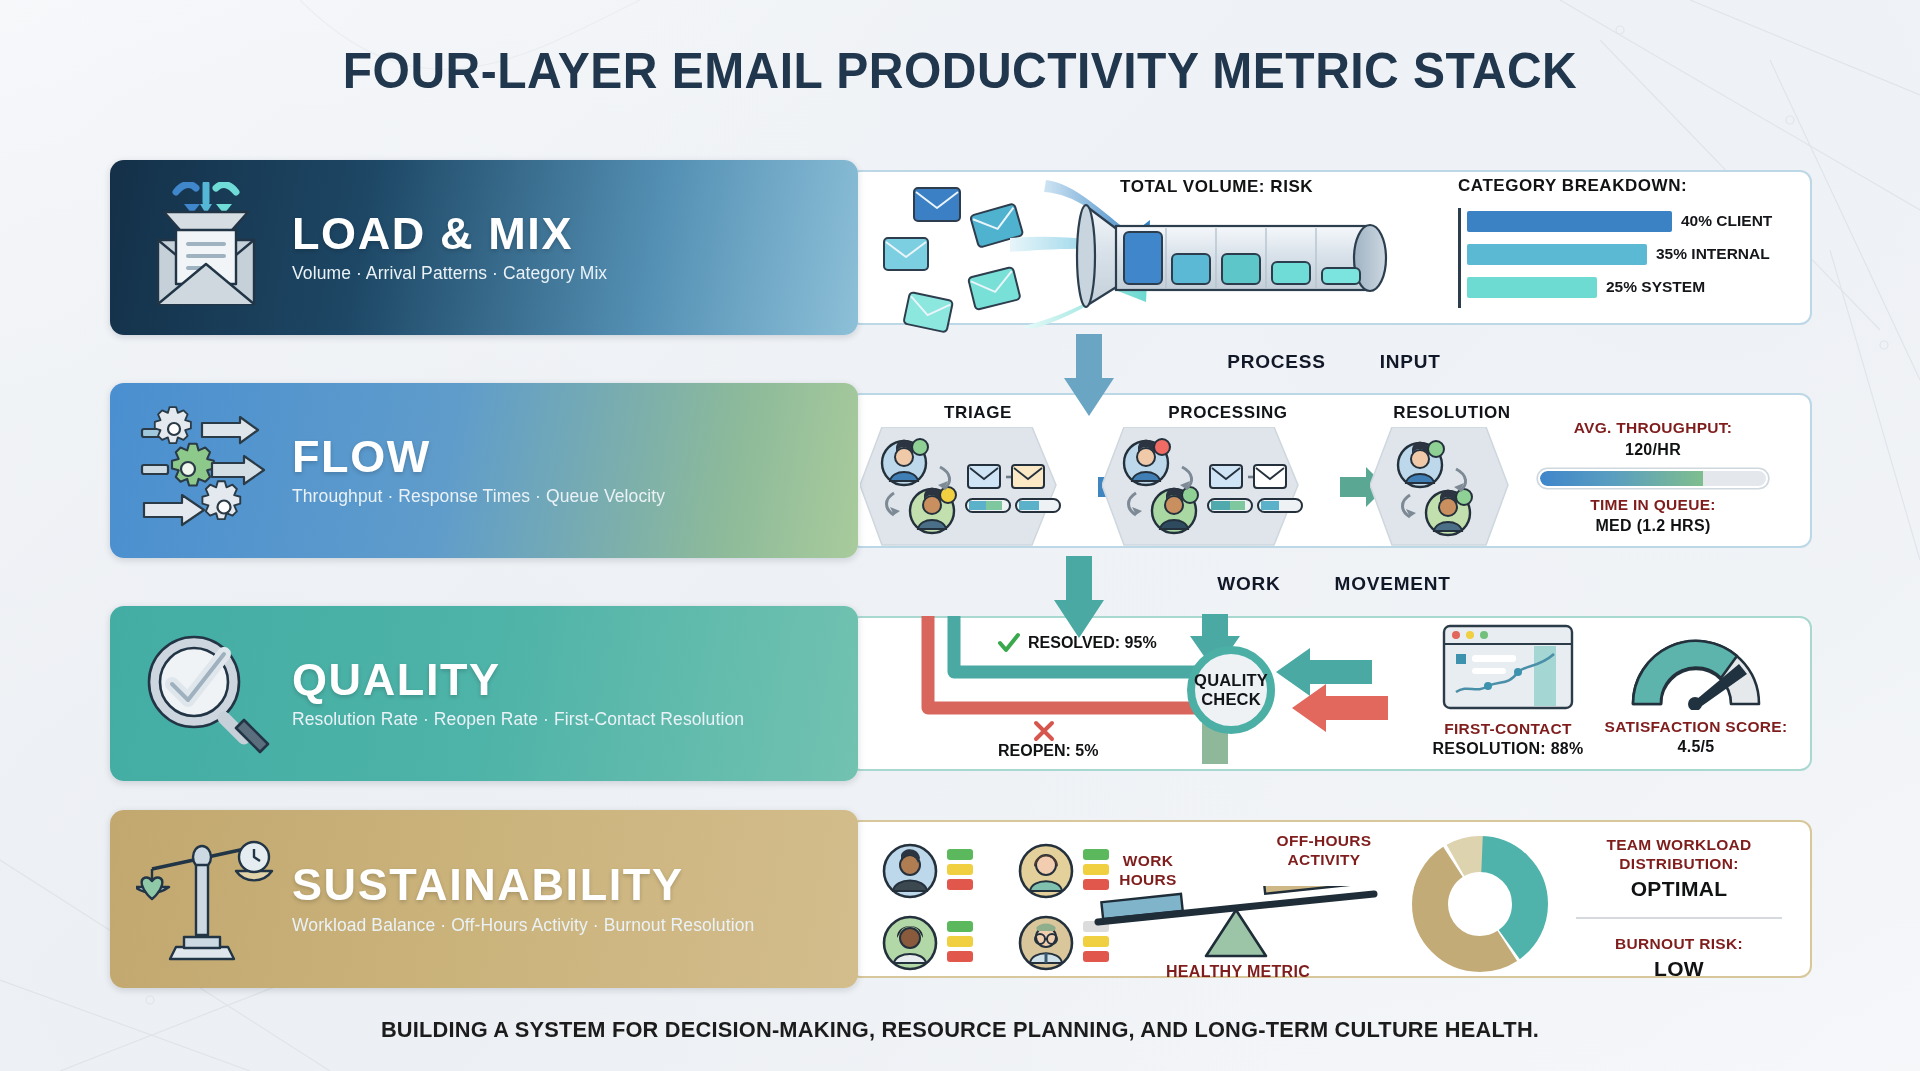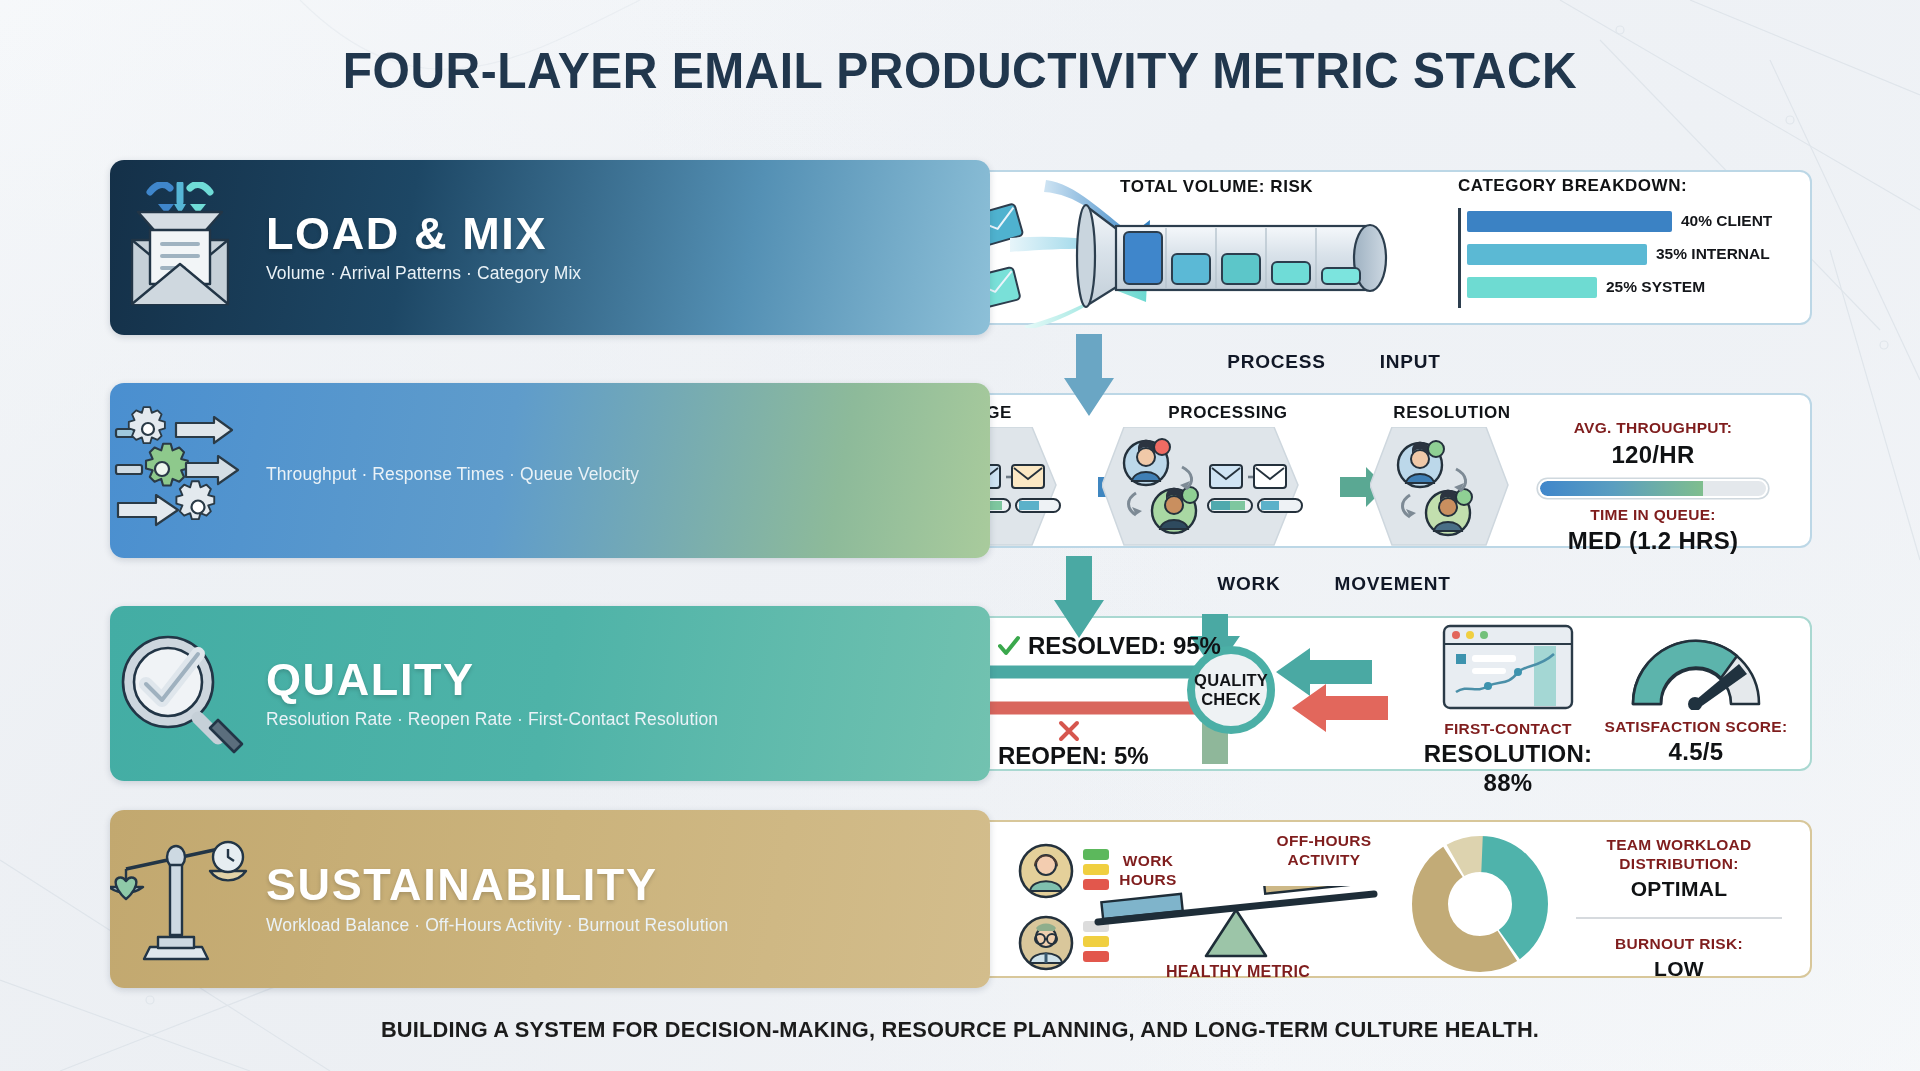--- a/index.html
+++ b/index.html
@@ -27,23 +27,24 @@
     letter-spacing: 0.5px;
     color: #21374d;
     font-family: "Liberation Sans", sans-serif;
     transform: scaleX(0.96);
   }
 
   
   .layer { position: absolute; left: 110px; right: 108px; }
   .layer-band {
     position: absolute; left: 0; top: 0;
-    width: 880px; height: 100%;
+    width: 748px; height: 100%;
     border-radius: 14px;
     display: flex; align-items: center;
+    padding-left: 26px;
     z-index: 3;
     box-shadow: 0 2px 7px rgba(20,40,60,0.16);
   }
   .band-icon { width: 140px; height: 132px; flex: 0 0 140px; }
   .band-text { margin-left: 16px; }
   .band-title {
     color: #ffffff;
     font-size: 45px;
     font-weight: bold;
     letter-spacing: 1.6px;
@@ -107,21 +108,21 @@
     letter-spacing: 0.2px;
     color: #1c1c1c;
     transform: scaleX(0.97);
   }
 
   
   .stat-cap {
     font-size: 15.5px; font-weight: bold; color: #7f1d1d;
     letter-spacing: 0.3px; text-align: center; line-height: 1.22;
   }
-  .stat-big { font-size: 24px; font-weight: bold; color: #101214; }
+  .stat-big { font-size: 16px; font-weight: bold; color: #101214; }
   .hdr {
     font-size: 17px; font-weight: bold; letter-spacing: 0.55px; color: #101214;
   }
 
   
   .cat-row { display: flex; align-items: center; height: 22px; margin-bottom: 11px; }
   .cat-bar { height: 21px; border-radius: 2px; }
   .cat-lbl { font-size: 15.5px; font-weight: bold; color: #14161a; margin-left: 9px; white-space: nowrap; }
 
   
@@ -454,20 +455,21 @@
           <path d="M76,58 L108,58 L108,51 L128,65 L108,79 L108,72 L76,72 Z" fill="#d4dee5"></path>
 
           <path d="M8,98 L46,98 L46,90 L68,105 L46,120 L46,112 L8,112 Z" fill="#e3e9ee"></path>
           <g fill="#e3e9ee">
             <path d="M44,14 l5,-5 l7,3 l2,-7 h8 l2,7 l7,-3 l5,5 l-3,7 l7,2 v8 l-7,2 l3,7 l-5,5 l-7,-3 l-2,7 h-8 l-2,-7 l-7,3 l-5,-5 l3,-7 l-7,-2 v-8 l7,-2 Z" transform="translate(32,72) scale(0.86)"></path>
           </g>
           <circle cx="88" cy="102" r="6.5" fill="#ffffff"></circle>
         </g>
       </svg>
       <div class="band-text">
+        <div class="band-title">FLOW</div>
         <div class="band-sub">Throughput · Response Times · Queue Velocity</div>
       </div>
     </div>
   </div>
 
   <div class="connector" id="conn2">
     <svg width="54" height="86" style="position:absolute;left:196px;top:-8px;z-index:1;">
       <path d="M14,0 L40,0 L40,44 L52,44 L27,82 L2,44 L14,44 Z" fill="#4aa9a3"></path>
     </svg>
     <div class="conn-label" style="position:relative;z-index:2;">

